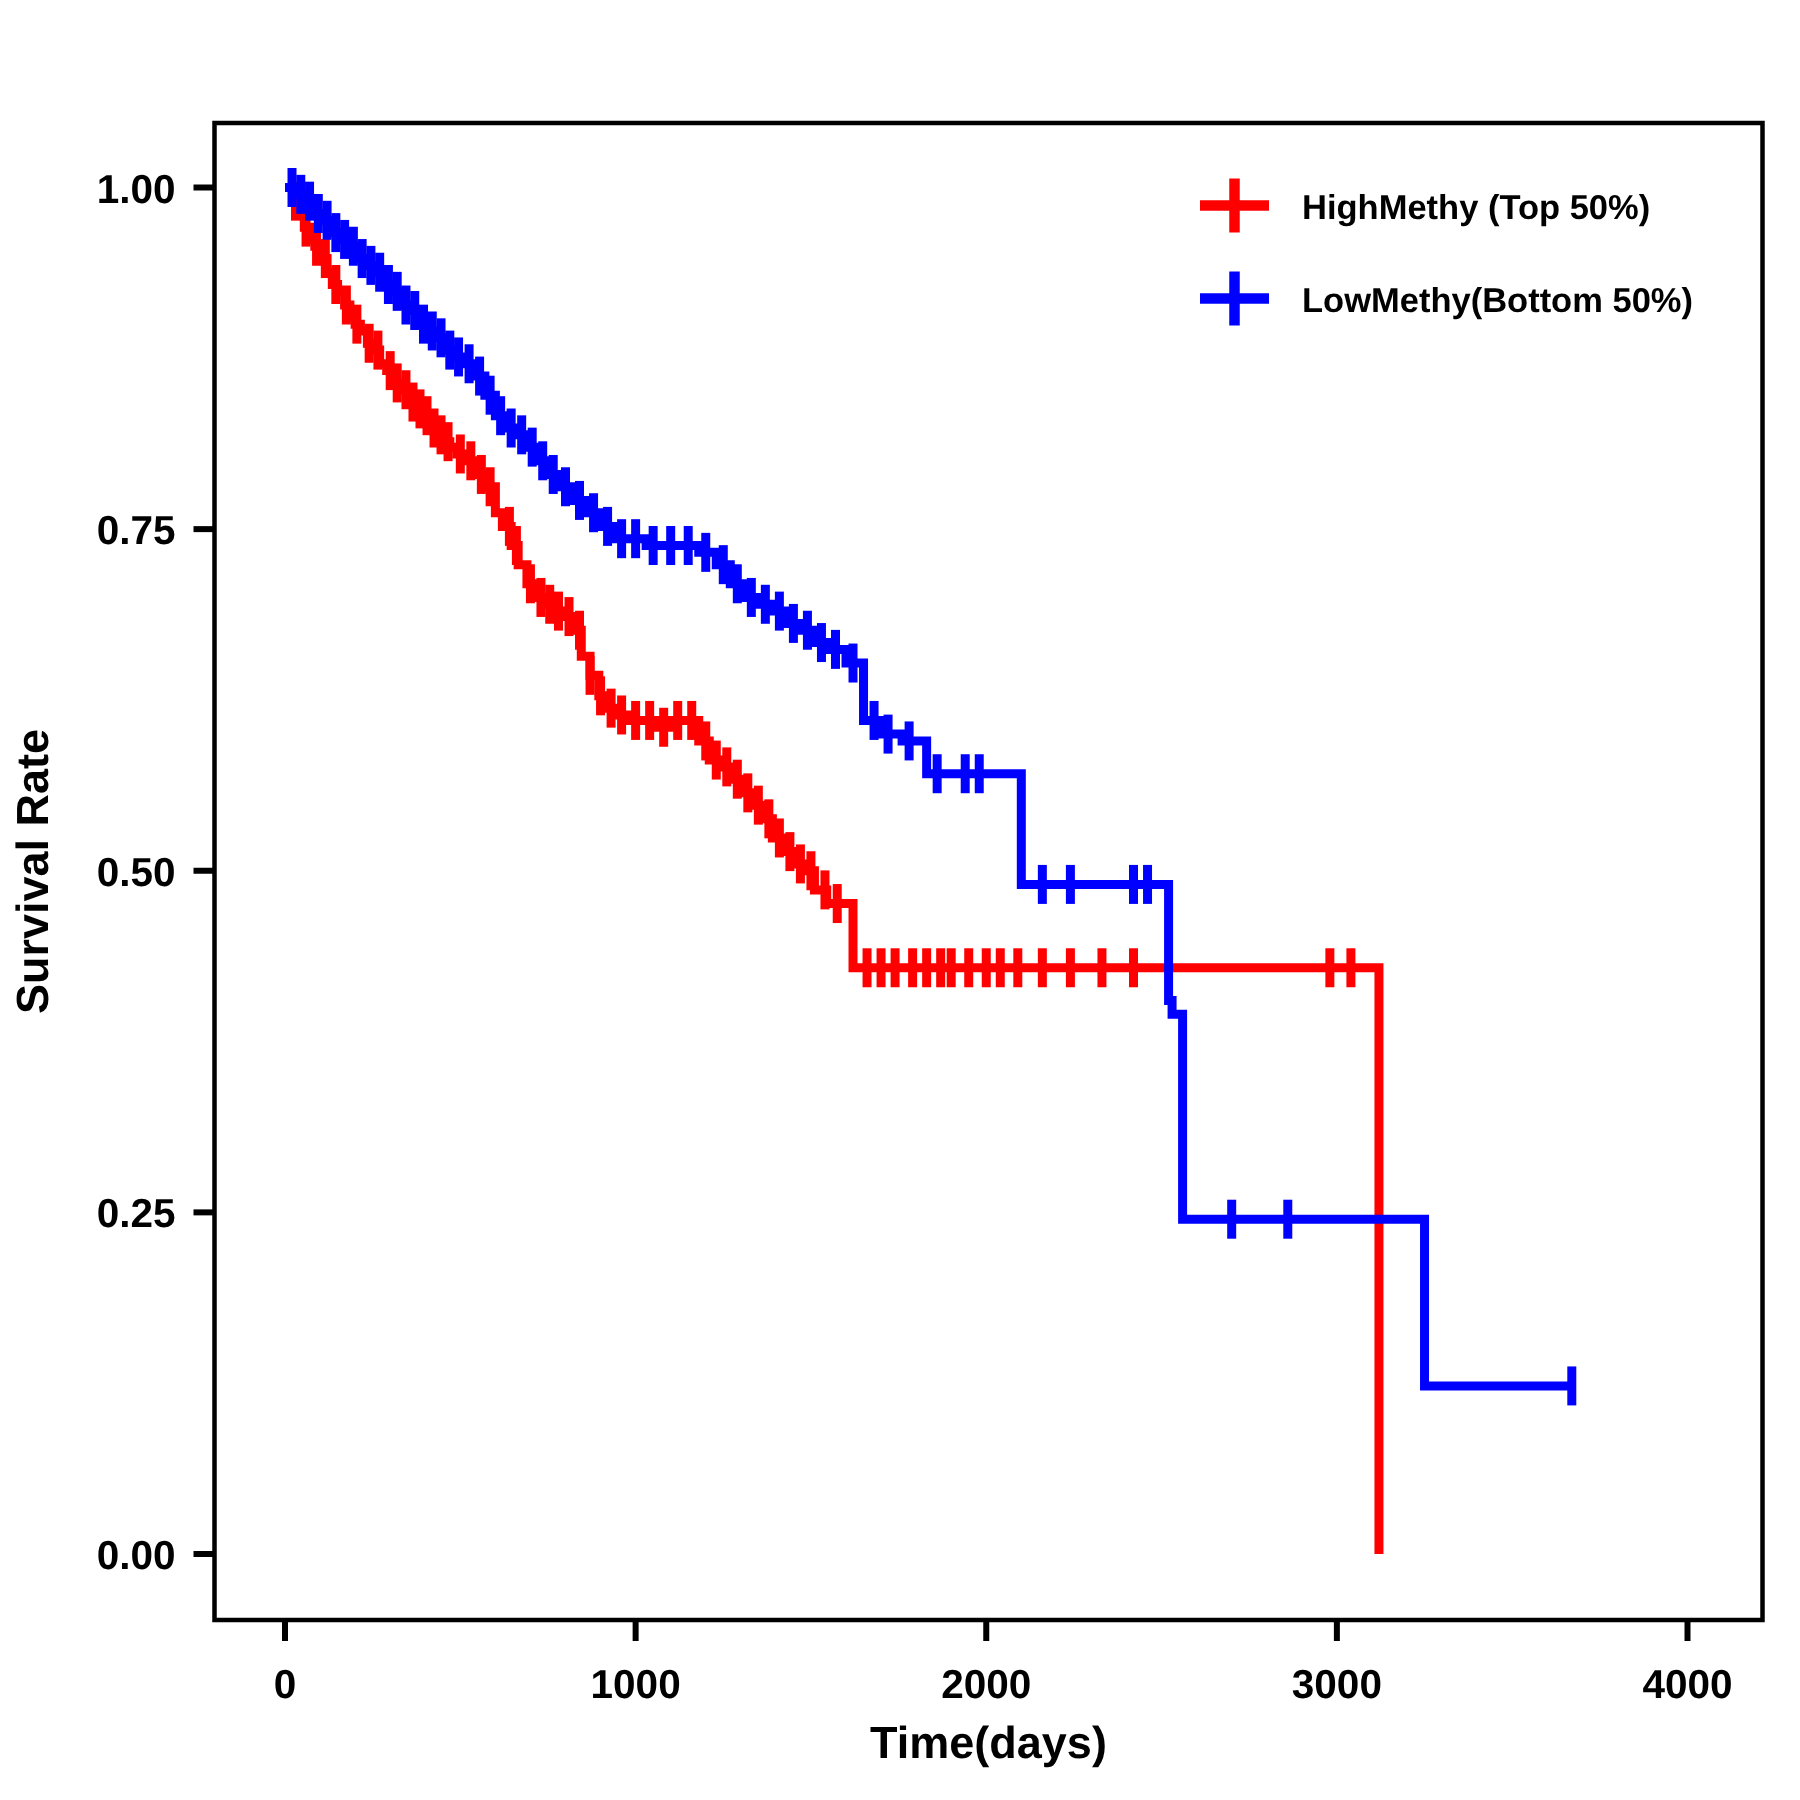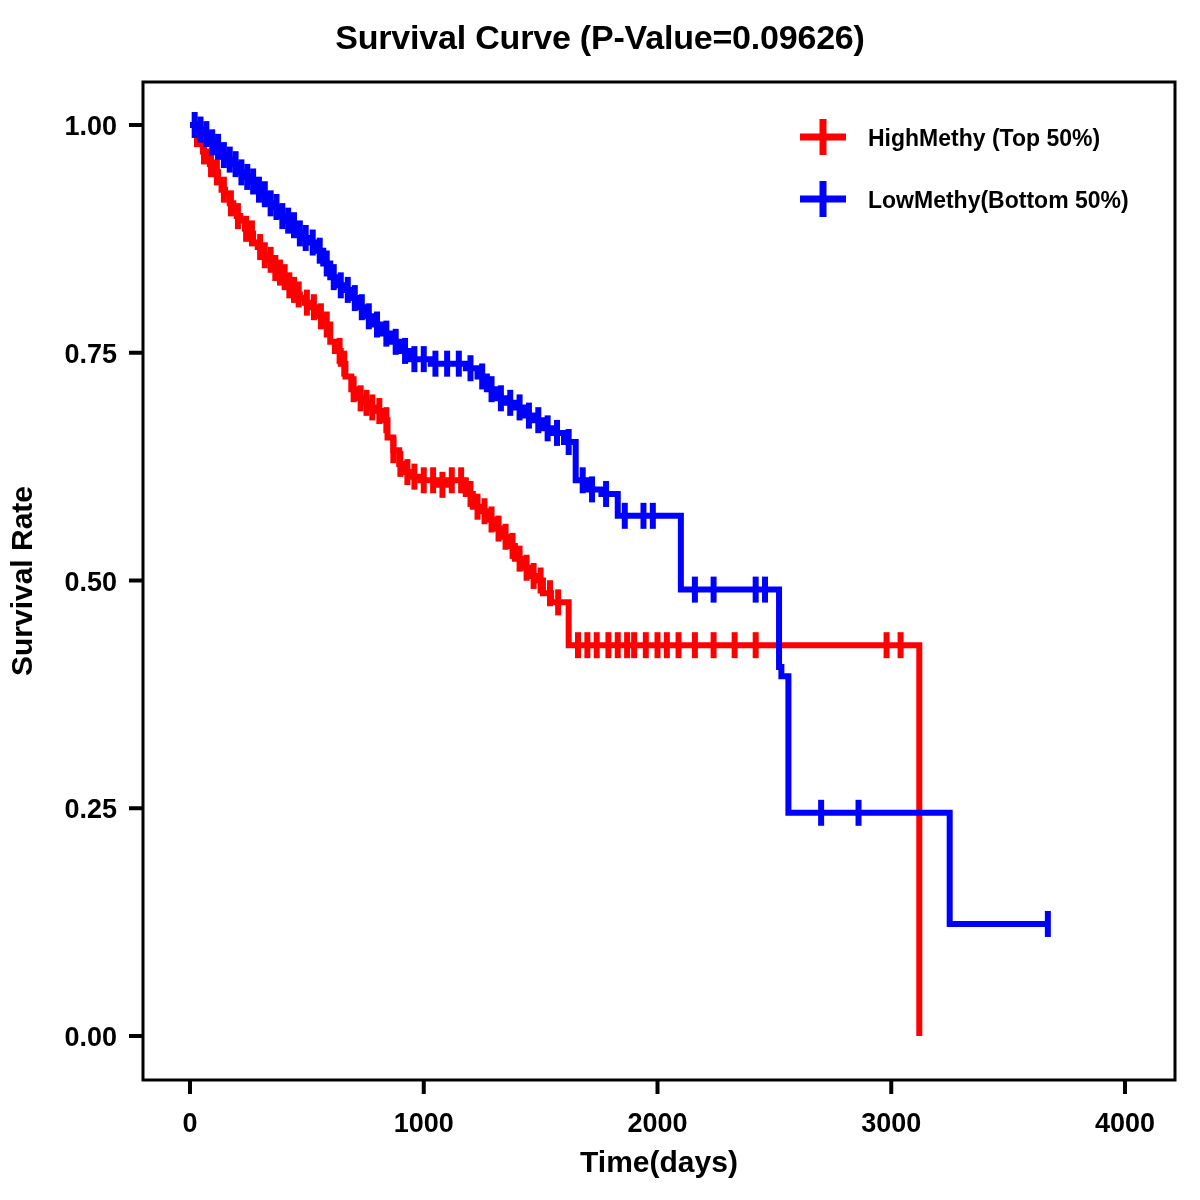--- a/index.html
+++ b/index.html
@@ -19,21 +19,20 @@
   #plot-svg{position:absolute;left:0;top:0;}
   .axis-label{font-size:30px;font-weight:bold;fill:#000;}
   .tick-label{font-size:27px;font-weight:bold;fill:#000;}
   .legend-label{font-size:23px;font-weight:bold;fill:#000;}
 </style>
 </head>
 <body>
 
 <div id="root">
 
-  <div id="chart-title">Survival Curve (P-Value=0.09626)</div>
 
   <svg id="plot-svg" width="1200" height="1200">
 
     <rect id="plot-frame" x="143" y="82" width="1032" height="998" fill="none" stroke="#000" stroke-width="3"></rect>
 
     <g id="x-ticks">
         <line x1="190" y1="1080" x2="190" y2="1094" stroke="#000" stroke-width="4"></line>
         <text x="190" y="1132" text-anchor="middle" class="tick-label">0</text>
         <line x1="423.75" y1="1080" x2="423.75" y2="1094" stroke="#000" stroke-width="4"></line>
         <text x="423.75" y="1132" text-anchor="middle" class="tick-label">1000</text>

